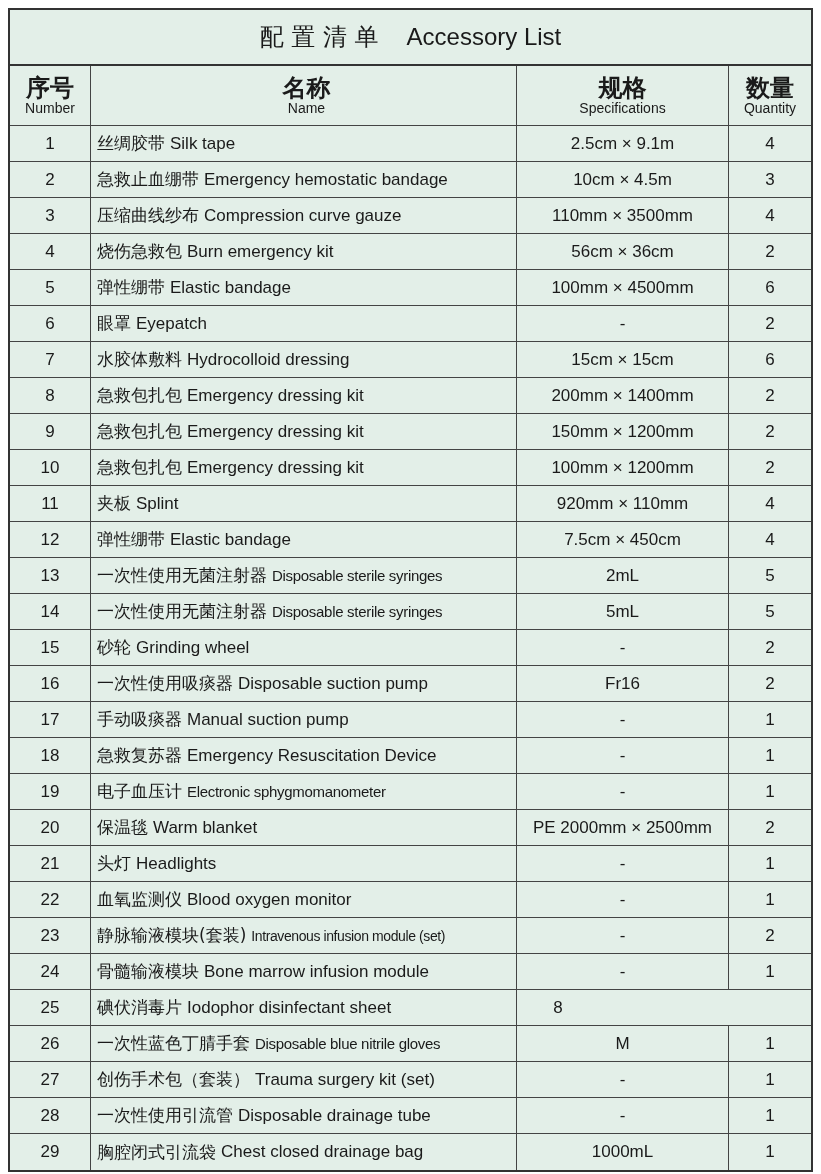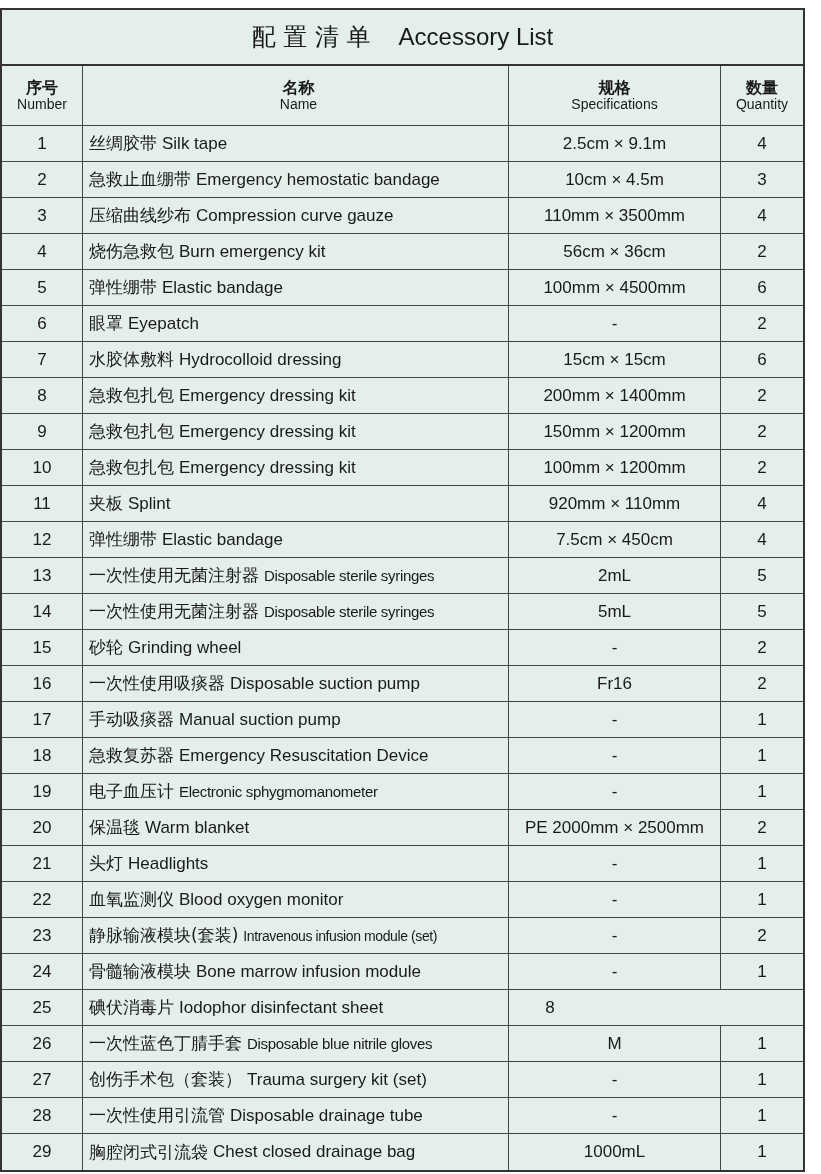--- a/index.html
+++ b/index.html
@@ -1,31 +1,31 @@
 <!DOCTYPE html>
 <html><head>
 <meta charset="utf-8">
 <style>
   html, body { margin:0; padding:0; background:#ffffff; }
   body { width:821px; height:1174px; position:relative; font-family:"DejaVu Sans", sans-serif; color:#1a1a1a; }
-  .tbl { position:absolute; left:0; top:8px; width:805px; border:2px solid #333; background:#e3efe8; box-sizing:border-box; }
+  .tbl { position:absolute; left:8px; top:8px; width:805px; border:2px solid #333; background:#e3efe8; box-sizing:border-box; }
   .title { height:54px; border-bottom:2px solid #333; display:flex; align-items:center; justify-content:center; font-size:24px; }
   .title .en { margin-left:28px; font-family:"Liberation Sans", sans-serif; }
   .row { display:flex; border-bottom:1.5px solid #444; box-sizing:border-box; }
   .row:last-child { border-bottom:none; }
   .hdr { height:60px; }
   .data { height:36px; }
   .c { display:flex; align-items:center; box-sizing:border-box; border-right:1.5px solid #444; overflow:hidden; white-space:nowrap; }
   .c:last-child { border-right:none; }
   .c1 { width:81px; justify-content:center; }
   .c2 { width:426px; padding-left:6px; }
   .c3 { width:212px; justify-content:center; }
   .c4 { width:82px; justify-content:center; }
   .hdr .c { flex-direction:column; justify-content:center; align-items:center; line-height:1.05; }
-  .hdr .zh { font-size:16px; font-weight:bold;font-family:Liberation Serif, serif; }
+  .hdr .zh { font-size:24px; font-weight:bold;font-family:Liberation Serif, serif; }
   .hdr .en { font-size:14px; font-family:"Liberation Sans", sans-serif; }
   .data .c { font-size:17px; }
   .name-zh { font-size:17px;text-align:center; }
   .name-en { font-family:"Liberation Sans", sans-serif; margin-left:5px; }
   .small .name-en { font-size:15px; letter-spacing:-0.3px; }
   .xsmall .name-en { font-size:14px; letter-spacing:-0.4px; }
   .num, .spec, .qty { font-family:"Liberation Sans", sans-serif; }
 </style>
 </head>
 <body>

